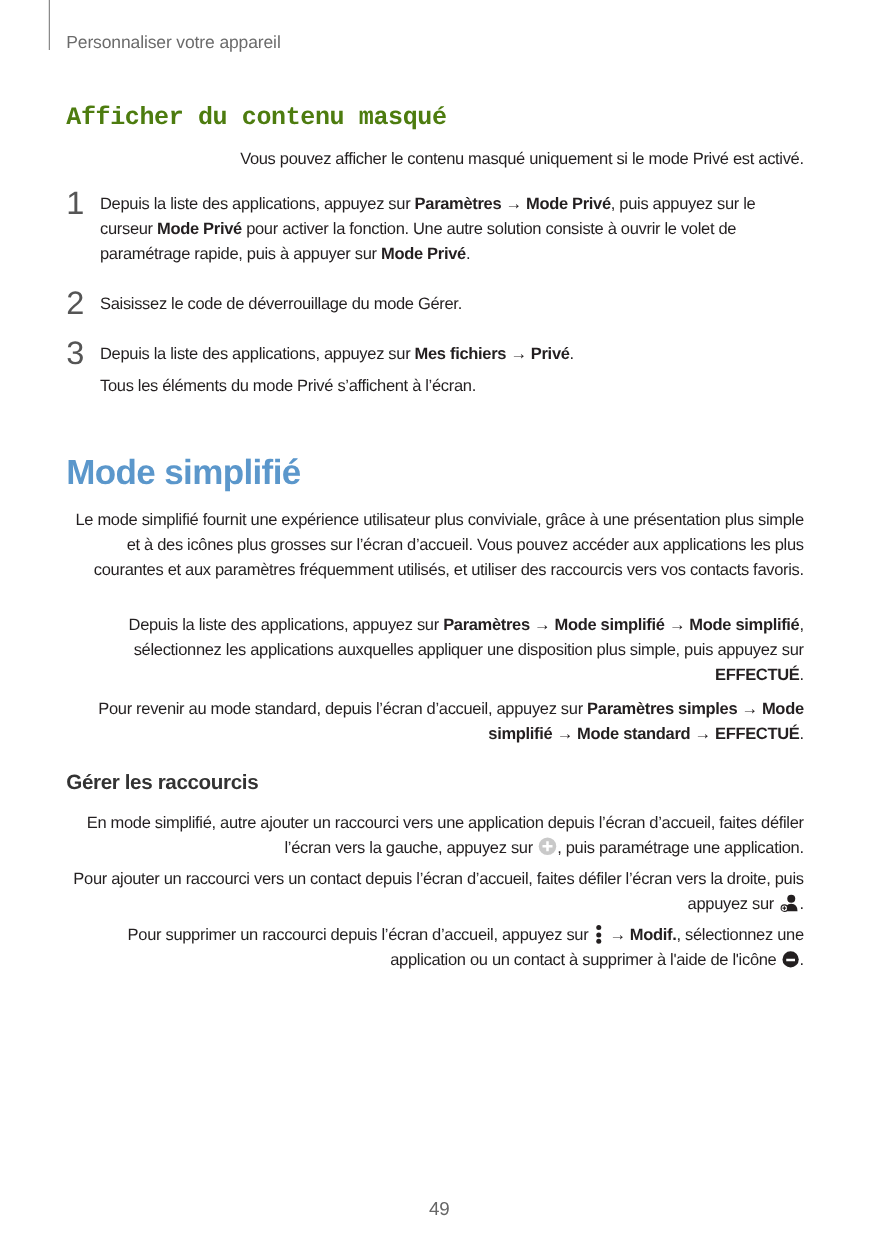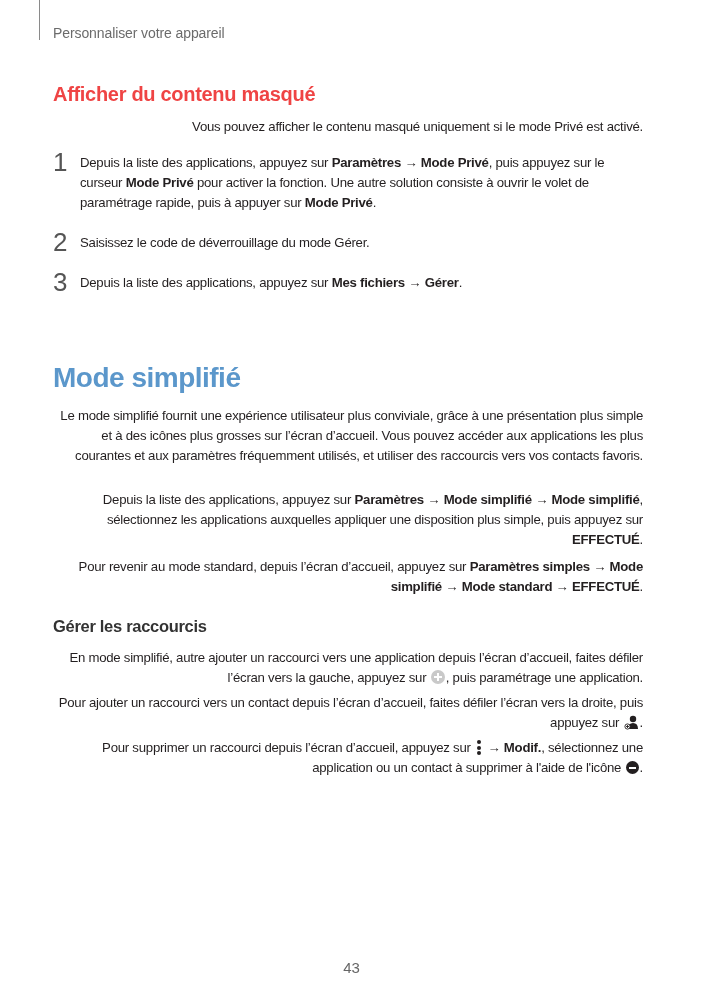--- a/index.html
+++ b/index.html
@@ -8,22 +8,23 @@
     font-family: "Liberation Sans", "DejaVu Sans", sans-serif;
     color: #231f20;
   }
   .header-rule {
     position: absolute; left: 39px; top: 0; width: 1px; height: 40px; background: #8a8a8a;
   }
   .header-title {
     position: absolute; left: 53px; top: 25px; font-size: 14px; color: #6b6b6b; letter-spacing: -0.1px;
   }
   .h-sub {
-    position: absolute; left: 53px; top: 83px; font-size: 20px; font-weight: bold; color: #ef4444;
+    position: absolute; left: 53px; top: 83px; font-size: 20px; font-weight: bold; color: #4d7c0f;
     letter-spacing: -0.3px;
+    font-family: Liberation Mono, monospace;
   }
   .p { font-size: 13.2px; line-height: 20px; letter-spacing: -0.25px; text-align: right; }
   .abs { position: absolute; left: 53px; width: 590px; }
   .b { font-weight: bold; margin-top: 28px; }
   .step { position: absolute; left: 53px; width: 590px; }
   .step-num {
     position: absolute; left: 0; top: -4px; font-size: 26px; color: #555; font-weight: normal; line-height: 26px;
   }
   .step-text { margin-left: 27px; font-size: 13.2px; line-height: 20px; letter-spacing: -0.25px; }
   .h-main {
@@ -73,21 +74,22 @@
   <div class="step-text"><span>Depuis la liste des applications, appuyez sur </span><span class="b">Paramètres</span><span> → </span><span class="b">Mode Privé</span><span>, puis appuyez sur le curseur </span><span class="b">Mode Privé</span><span> pour activer la fonction. Une autre solution consiste à ouvrir le volet de paramétrage rapide, puis à appuyer sur </span><span class="b">Mode Privé</span><span>.</span></div>
 </div>
 
 <div class="step" style="top:233px;">
   <div class="step-num">2</div>
   <div class="step-text">Saisissez le code de déverrouillage du mode Gérer.</div>
 </div>
 
 <div class="step" style="top:273px;">
   <div class="step-num">3</div>
-  <div class="step-text"><span>Depuis la liste des applications, appuyez sur </span><span class="b">Mes fichiers</span><span> → </span><span class="b">Gérer</span><span>.</span></div>
+  <div class="step-text"><span>Depuis la liste des applications, appuyez sur </span><span class="b">Mes fichiers</span><span> → </span><span class="b">Privé</span><span>.</span></div>
+  <div class="step-text" style="margin-top:6px;">Tous les éléments du mode Privé s’affichent à l’écran.</div>
 </div>
 
 <div class="h-main">Mode simplifié</div>
 
 <div class="abs p" style="top:406px;">Le mode simplifié fournit une expérience utilisateur plus conviviale, grâce à une présentation plus simple et à des icônes plus grosses sur l’écran d’accueil. Vous pouvez accéder aux applications les plus courantes et aux paramètres fréquemment utilisés, et utiliser des raccourcis vers vos contacts favoris.</div>
 
 <div class="abs p" style="top:490px;"><span>Depuis la liste des applications, appuyez sur </span><span class="b">Paramètres</span><span> → </span><span class="b">Mode simplifié</span><span> → </span><span class="b">Mode simplifié</span><span>, sélectionnez les applications auxquelles appliquer une disposition plus simple, puis appuyez sur </span><span class="b">EFFECTUÉ</span><span>.</span></div>
 
 <div class="abs p" style="top:557px;"><span>Pour revenir au mode standard, depuis l’écran d’accueil, appuyez sur </span><span class="b">Paramètres simples</span><span> → </span><span class="b">Mode simplifié</span><span> → </span><span class="b">Mode standard</span><span> → </span><span class="b">EFFECTUÉ</span><span>.</span></div>
 
@@ -97,13 +99,13 @@
 
 <div class="abs p" style="top:693px;"><span>Pour ajouter un raccourci vers un contact depuis l’écran d’accueil, faites défiler l’écran vers la droite, puis appuyez sur </span><span class="ico contact-ico"><svg width="16" height="15" viewBox="0 0 16 15">
         <circle cx="9" cy="4" r="3.2" fill="#231f20"></circle>
         <path d="M4 14 Q4 8 9 8 Q14 8 14 14 Z" fill="#231f20"></path>
         <circle cx="3.5" cy="11.5" r="2.6" fill="#fff" stroke="#231f20" stroke-width="0.9"></circle>
         <path d="M3.5 10 V13 M2 11.5 H5" stroke="#231f20" stroke-width="0.9"></path>
       </svg></span><span>.</span></div>
 
 <div class="abs p" style="top:738px;"><span>Pour supprimer un raccourci depuis l’écran d’accueil, appuyez sur </span><span class="ico more-ico"><i style="top:0"></i><i style="top:5.5px"></i><i style="top:11px"></i></span><span> → </span><span class="b">Modif.</span><span>, sélectionnez une application ou un contact à supprimer à l'aide de l'icône </span><span class="ico minus-ico"></span><span>.</span></div>
 
-<div class="page-num">43</div>
+<div class="page-num">49</div>
 
 </body></html>

